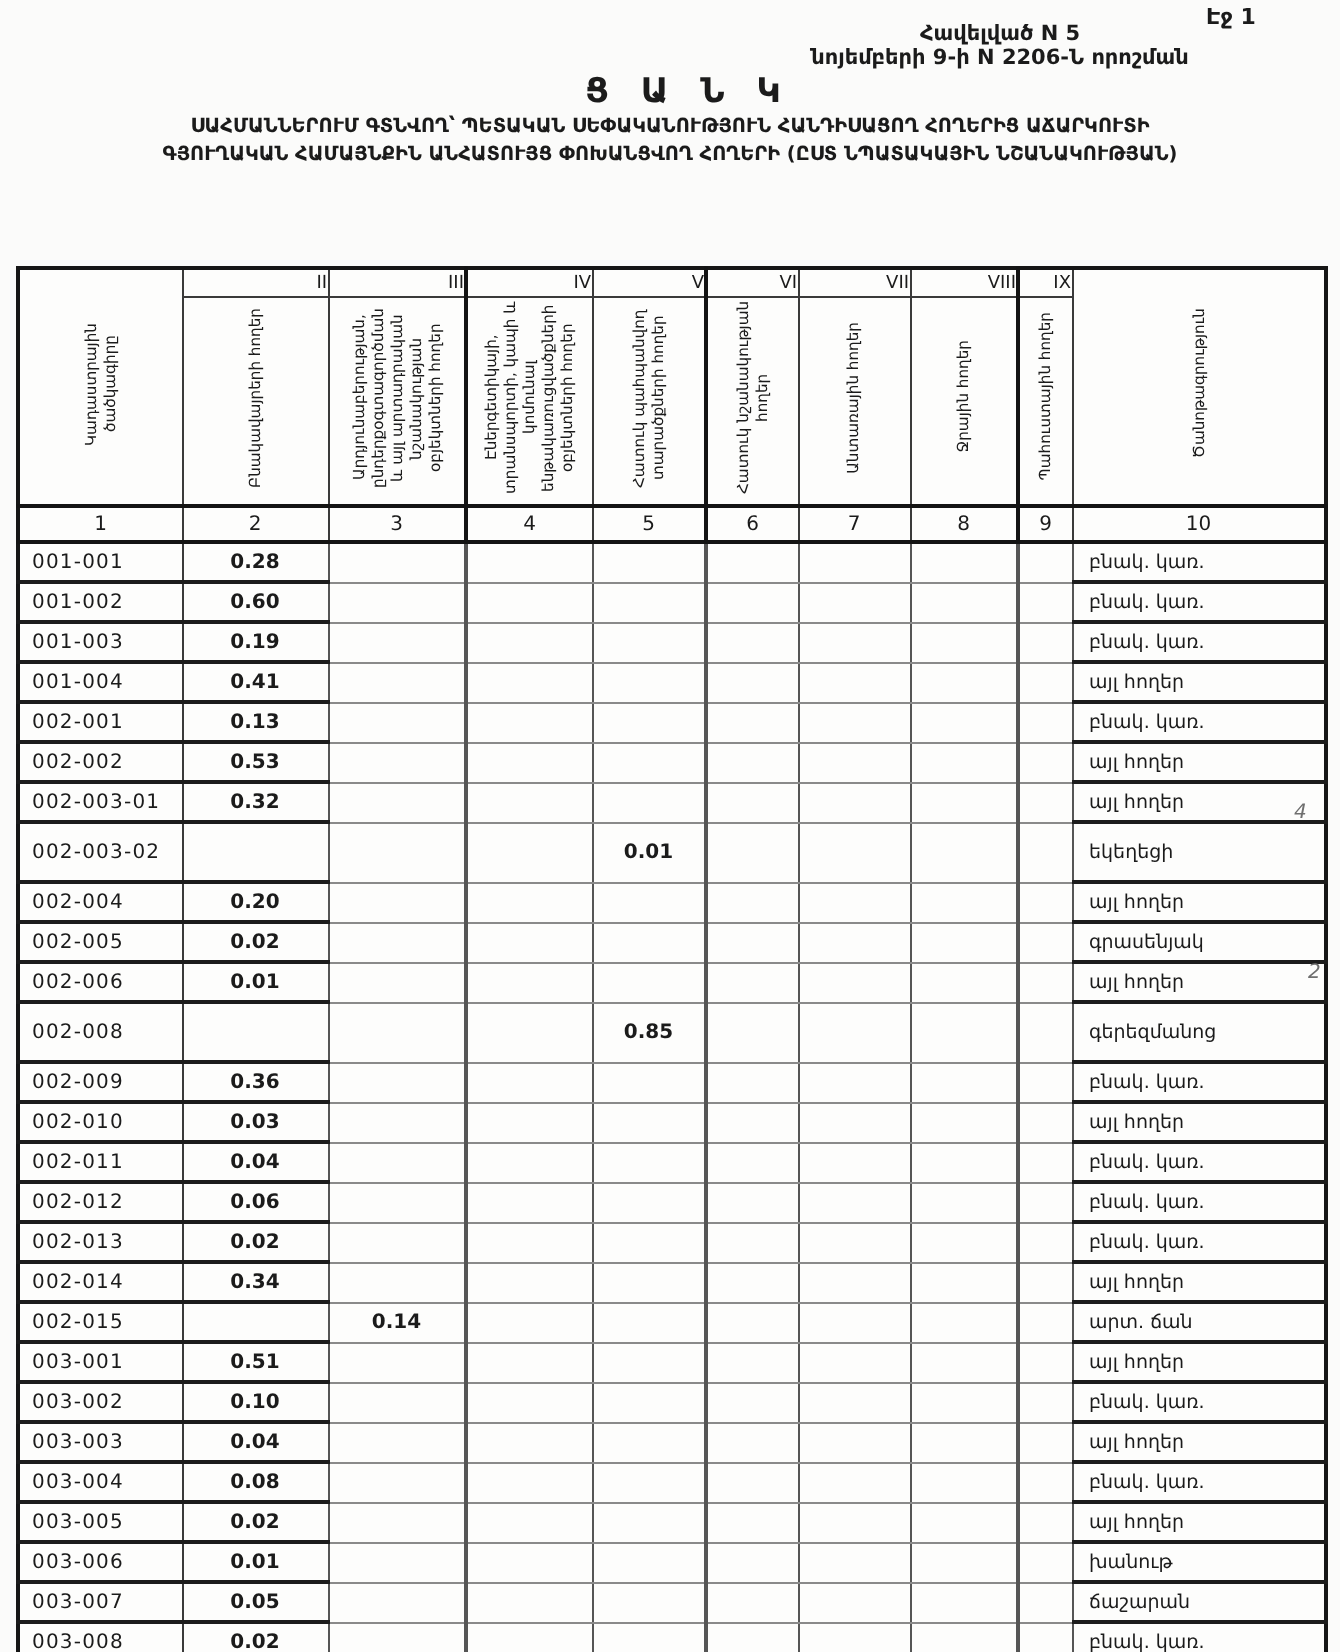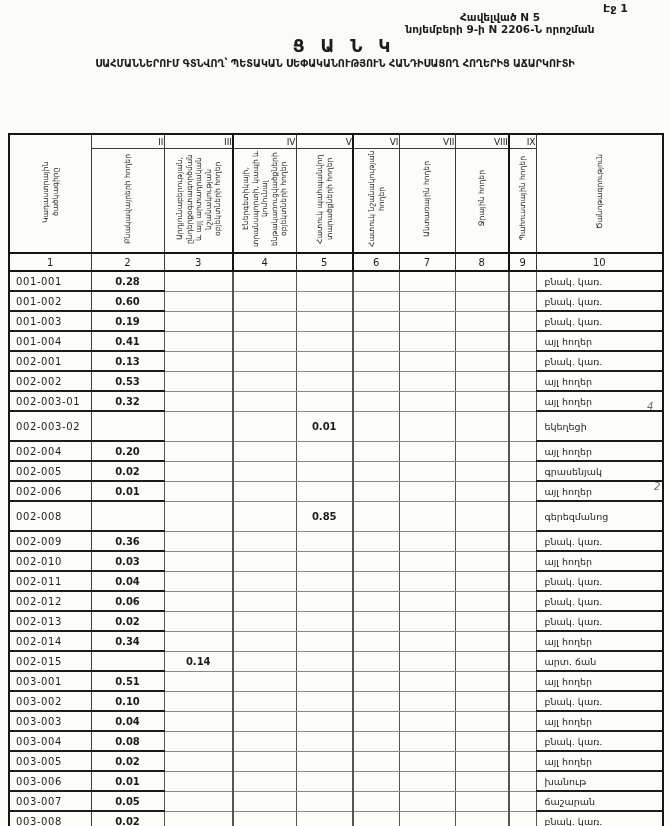--- a/index.html
+++ b/index.html
@@ -71,20 +71,21 @@
 
   <div class="gov">
     <div>Հավելված N 5</div>
     <div>նոյեմբերի 9-ի N 2206-Ն որոշման</div>
   </div>
 
   <div class="doctype">Ց Ա Ն Կ</div>
 
   <div class="title">
     <div>ՍԱՀՄԱՆՆԵՐՈՒՄ ԳՏՆՎՈՂ՝ ՊԵՏԱԿԱՆ ՍԵՓԱԿԱՆՈՒԹՅՈՒՆ ՀԱՆԴԻՍԱՑՈՂ ՀՈՂԵՐԻՑ ԱՃԱՐԿՈՒՏԻ</div>
+    <div>ԳՅՈՒՂԱԿԱՆ ՀԱՄԱՅՆՔԻՆ ԱՆՀԱՏՈՒՅՑ ՓՈԽԱՆՑՎՈՂ ՀՈՂԵՐԻ (ԸՍՏ ՆՊԱՏԱԿԱՅԻՆ ՆՇԱՆԱԿՈՒԹՅԱՆ)</div>
   </div>
 
   <table class="land">
     <colgroup>
       <col style="width:82px">
         <col style="width:73px">
         <col style="width:69px">
       <col style="width:63px">
         <col style="width:57px">
         <col style="width:46px">

